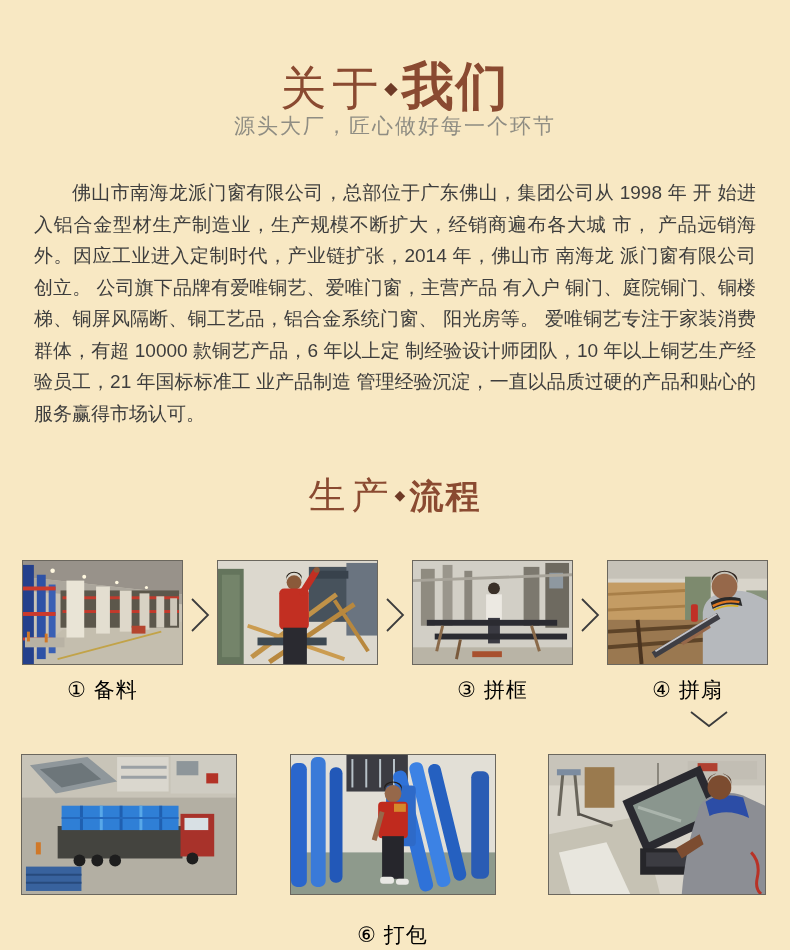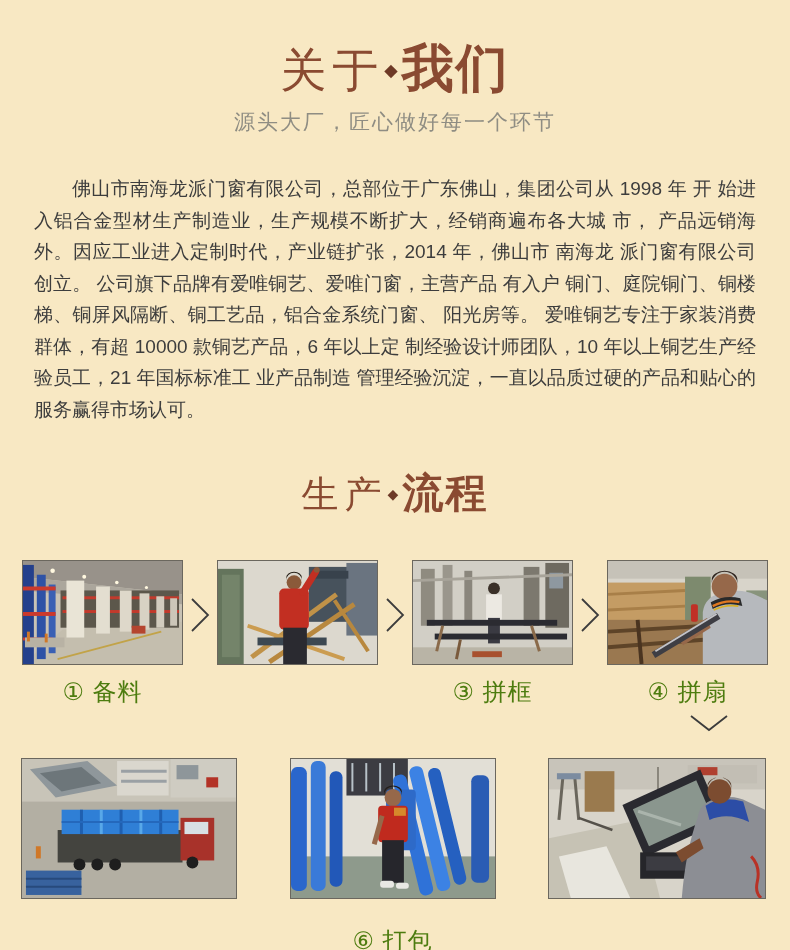--- a/index.html
+++ b/index.html
@@ -21,60 +21,59 @@
   }
   .sec-title .t-light { font-weight: 400; letter-spacing: 6px; }
   .sec-title .t-diamond {
     display: inline-block;
     font-size: 0.38em;
     vertical-align: 0.55em;
     margin: 0 4px 0 0;
     color: #6e3a26;
   }
   .sec-title .t-bold { font-weight: 900; letter-spacing: 2px; }
-  .about-title { padding-top: 42px; font-size: 46px; }
+  .about-title { padding-top: 60px; font-size: 46px; }
   .about-title .t-bold { font-size: 52px; }
   .about-subtitle {
-    margin-top: 14px;
     text-align: center;
     font-size: 21px;
     color: #8f8d83;
     letter-spacing: 2px;
   }
   
   .about-paragraph {
     width: 722px;
     margin: 37px auto 0;
     font-size: 19px;
     line-height: 31.5px;
     color: #3d3d3d;
     text-align: justify;
     text-indent: 2em;
   }
   
   .process-title { margin-top: 48px; font-size: 37px; }
-  .process-title .t-bold { font-size: 41px; }
+  .process-title .t-bold { font-size: 34px; }
 
   .flow-row1 {
     display: flex;
     align-items: flex-start;
     justify-content: space-between;
     margin: 46px 22px 0 22px;
   }
   .flow-card { text-align: center; }
   .flow-card .photo {
     display: block;
     border: 1px solid #6b675e;
     background: #ccc;
   }
   .row1-card .photo { width: 161px; height: 105px; }
   .flow-caption {
     margin-top: 11px;
-    font-size: 24px;
-    color: #4d7c0f;
+    font-size: 21px;
+    color: #000000;
     letter-spacing: 1px;
     white-space: nowrap;
   }
   .chev-right { margin-top: 36px; flex: 0 0 auto; }
   .down-arrow-row {
     height: 24px;
     margin: 4px 60px 0 0;
     display: flex;
     justify-content: flex-end;
   }

